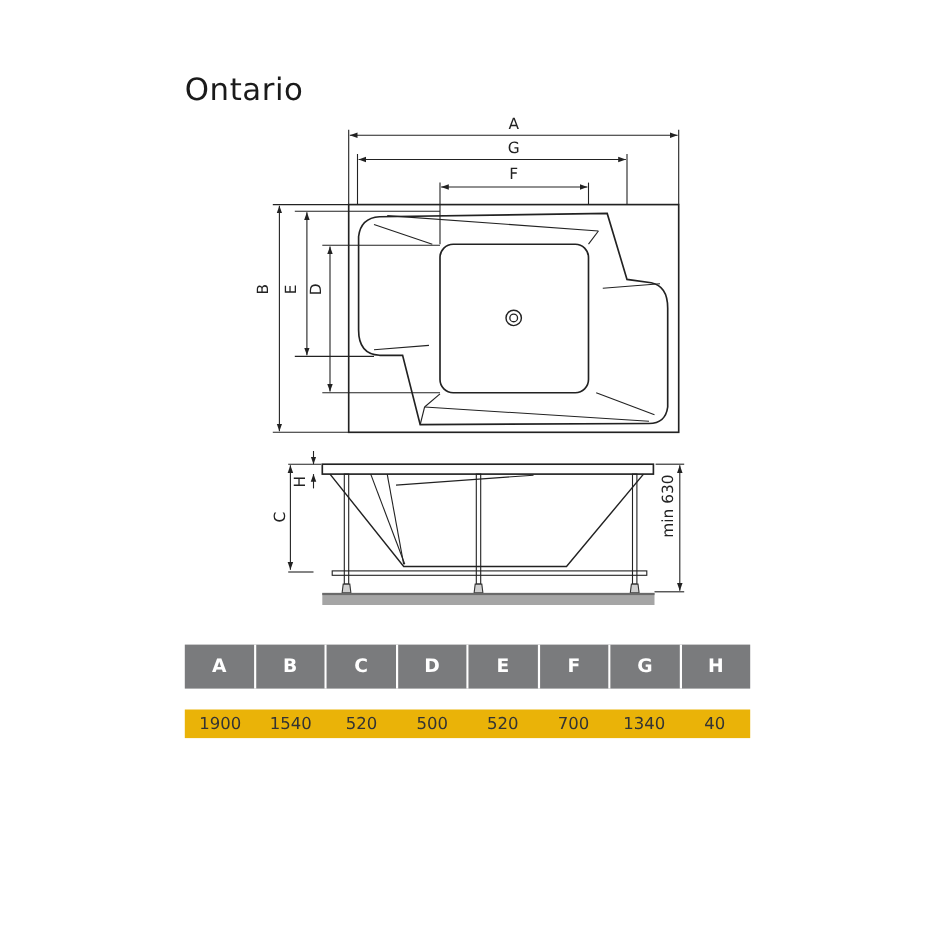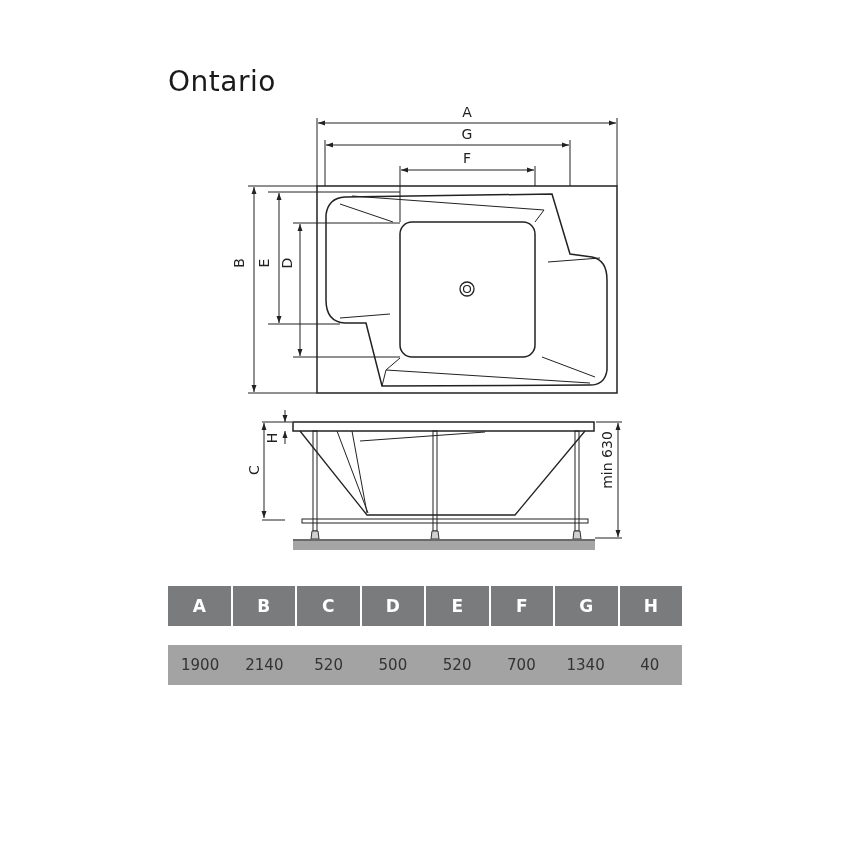--- a/index.html
+++ b/index.html
@@ -4,21 +4,21 @@
 <style>
   html, body { margin:0; padding:0; background:#ffffff; }
   body { width:850px; height:850px; position:relative; overflow:hidden;
          font-family:"DejaVu Sans", sans-serif; }
   .title { position:absolute; left:168px; top:38px; font-size:28px; color:#1a1a1a;
            letter-spacing:0.5px; font-family:"DejaVu Sans", sans-serif;margin-top:27px; }
   svg.drawing { position:absolute; left:0; top:0; }
   .dim-label { font-family:"DejaVu Sans", sans-serif; font-size:14px; fill:#222; }
   .table { position:absolute; left:168px; width:514px; display:flex; }
   .hdr { top:586px; height:40px; }
-  .vals { top:645px; height:40px; background:#a3a3a3; }
+  .vals { top:645px; height:26px; background:#eab308; }
   .hdr .cell { background:#7a7b7d; color:#ffffff; font-weight:bold; font-size:17px;
                border-right:2px solid #ffffff; box-sizing:border-box; }
   .hdr .cell:last-child { border-right:none; }
   .cell { flex:1; display:flex; align-items:center; justify-content:center; }
   .vals .cell { color:#333; font-size:15px; }
 </style>
 </head>
 <body>
 
 <div class="title">Ontario</div>
@@ -123,20 +123,20 @@
   <div class="cell">C</div>
   <div class="cell">D</div>
   <div class="cell">E</div>
   <div class="cell">F</div>
   <div class="cell">G</div>
   <div class="cell">H</div>
 </div>
 
 <div class="table vals">
   <div class="cell">1900</div>
-  <div class="cell">2140</div>
+  <div class="cell">1540</div>
   <div class="cell">520</div>
   <div class="cell">500</div>
   <div class="cell">520</div>
   <div class="cell">700</div>
   <div class="cell">1340</div>
   <div class="cell">40</div>
 </div>
 
 </body></html>

